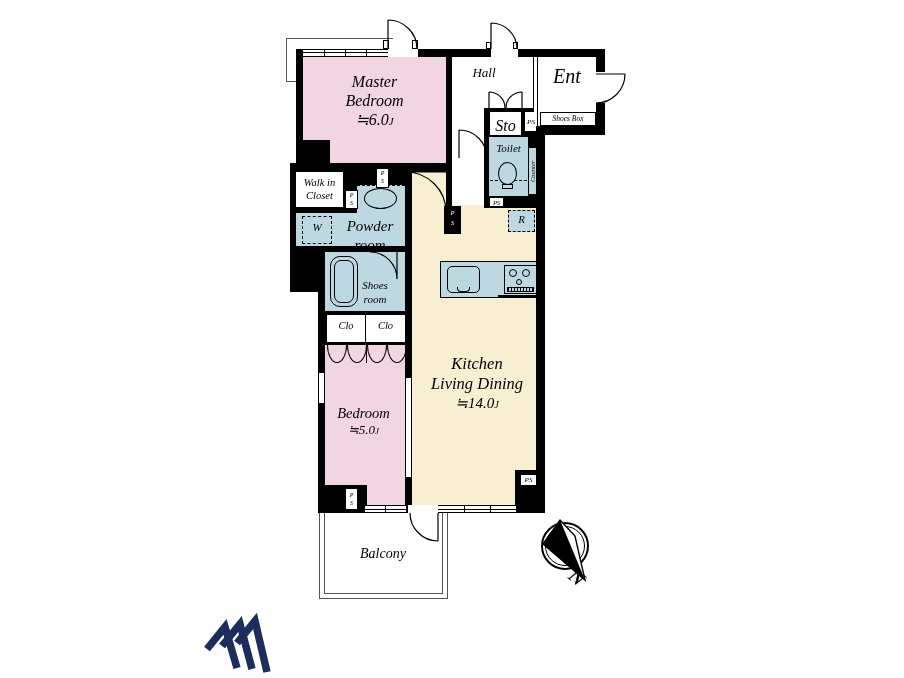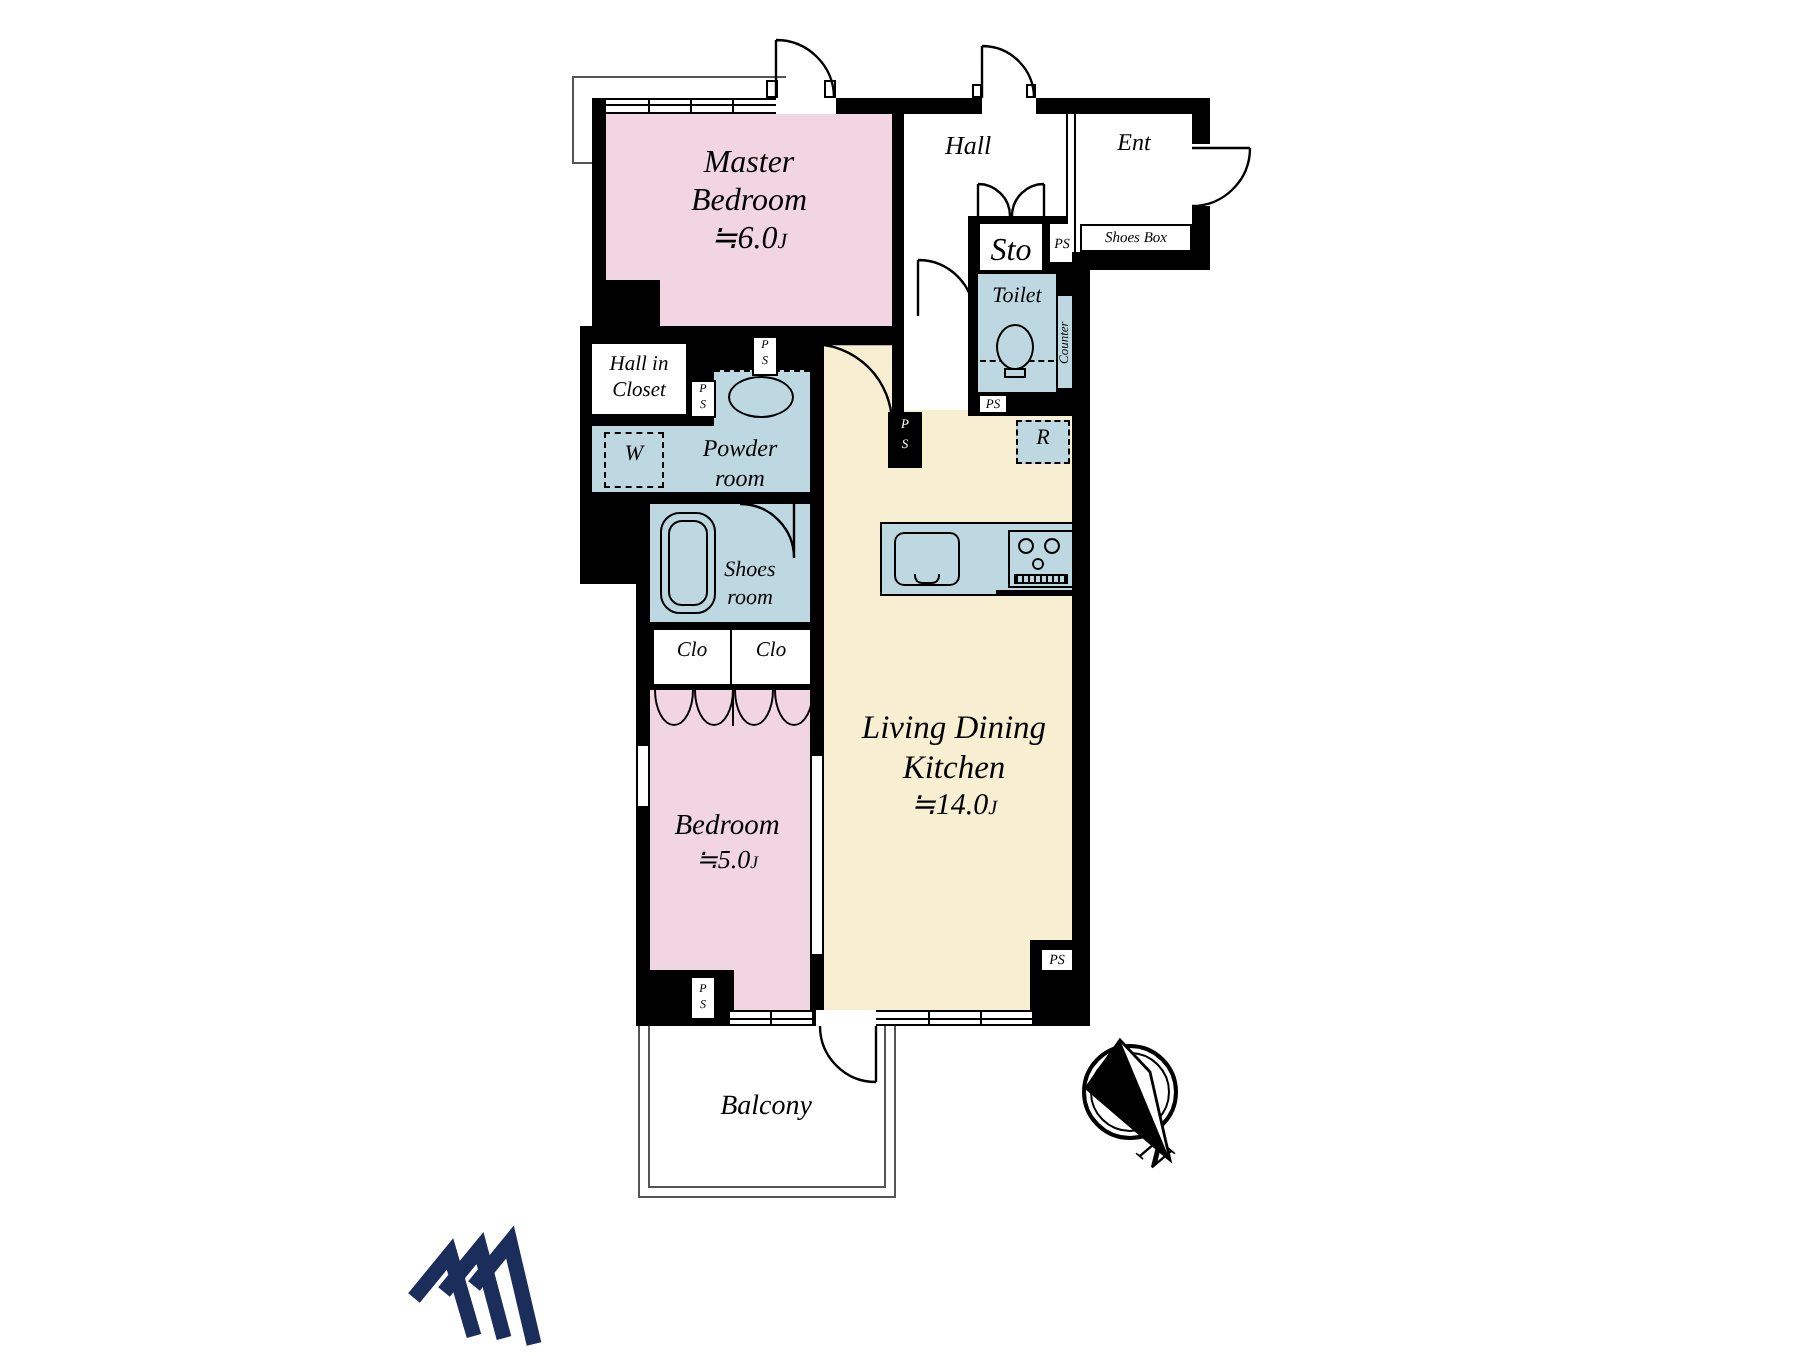--- a/index.html
+++ b/index.html
@@ -178,49 +178,49 @@
       <path d="M438,513 L438,541 M410,513 A28,28 0 0 0 438,541"></path>
     </g>
   </svg>
 
   <div class="lbl" style="left:303px;top:72px;width:143px;font-size:16px;">
     <span style="display:block">Master</span>
     <span style="display:block">Bedroom</span>
     <span style="display:block"><span>≒6.0</span><span class="unit">J</span></span>
   </div>
   <div class="lbl" style="left:452px;top:65px;width:64px;font-size:13px;">Hall</div>
-  <div class="lbl" style="left:538px;top:64px;width:58px;font-size:12px;text-align:center;">Ent</div>
+  <div class="lbl" style="left:538px;top:64px;width:58px;font-size:20px;text-align:center;">Ent</div>
   <div class="lbl" style="left:489px;top:116px;width:33px;font-size:16px;">Sto</div>
   <div class="lbl" style="left:540px;top:114px;width:56px;font-size:7.5px;">Shoes Box</div>
   <div class="lbl" style="left:489px;top:142px;width:39px;font-size:11px;">Toilet</div>
   <div class="lbl" style="left:528px;top:148px;width:10px;height:46px;font-size:6.5px;writing-mode:vertical-rl;transform:rotate(180deg);text-align:center;line-height:10px;">Counter</div>
   <div class="lbl" style="left:508px;top:213px;width:27px;font-size:11px;">R</div>
   <div class="lbl" style="left:294px;top:176px;width:51px;font-size:10.5px;line-height:1.25;">
-    <span style="display:block">Hall in</span>
+    <span style="display:block">Walk in</span>
     <span style="display:block">Closet</span>
   </div>
-  <div class="lbl" style="left:330px;top:217px;width:80px;font-size:12px;line-height:1.25;font-family:Liberation Serif, serif;">
+  <div class="lbl" style="left:330px;top:217px;width:80px;font-size:15px;line-height:1.25;font-family:Liberation Serif, serif;">
     <span style="display:block">Powder</span>
     <span style="display:block">room</span>
   </div>
   <div class="lbl" style="left:302px;top:221px;width:30px;font-size:11px;">W</div>
   <div class="lbl" style="left:293px;top:252px;width:23px;font-size:4.5px;">Counter</div>
   <div class="lbl" style="left:345px;top:279px;width:60px;font-size:11px;line-height:1.25;">
     <span style="display:block">Shoes</span>
     <span style="display:block">room</span>
   </div>
   <div class="lbl" style="left:326px;top:320px;width:40px;font-size:10.5px;">Clo</div>
   <div class="lbl" style="left:365px;top:320px;width:41px;font-size:10.5px;">Clo</div>
   <div class="lbl" style="left:322px;top:405px;width:83px;font-size:14.5px;">
     <span style="display:block">Bedroom</span>
     <span style="display:block;font-size:13px;"><span>≒5.0</span><span class="unit">J</span></span>
   </div>
   <div class="lbl" style="left:412px;top:354px;width:130px;font-size:16.5px;">
+    <span style="display:block">Kitchen</span>
     <span style="display:block">Living Dining</span>
-    <span style="display:block">Kitchen</span>
     <span style="display:block;font-size:15px;"><span>≒14.0</span><span class="unit">J</span></span>
   </div>
   <div class="lbl" style="left:333px;top:546px;width:100px;font-size:14px;">Balcony</div>
 
   <svg width="64" height="80" viewBox="0 0 64 80" style="left:535px;top:516px;">
     <circle cx="30" cy="30" r="23" fill="none" stroke="#000" stroke-width="2"></circle>
     <circle cx="30" cy="30" r="19.5" fill="none" stroke="#000" stroke-width="1"></circle>
     <polygon points="25,4 40,20 50,64 8,28" fill="#fff" stroke="#000" stroke-width="1.4"></polygon>
     <polygon points="25,4 50,64 8,28" fill="#000"></polygon>
   </svg>

